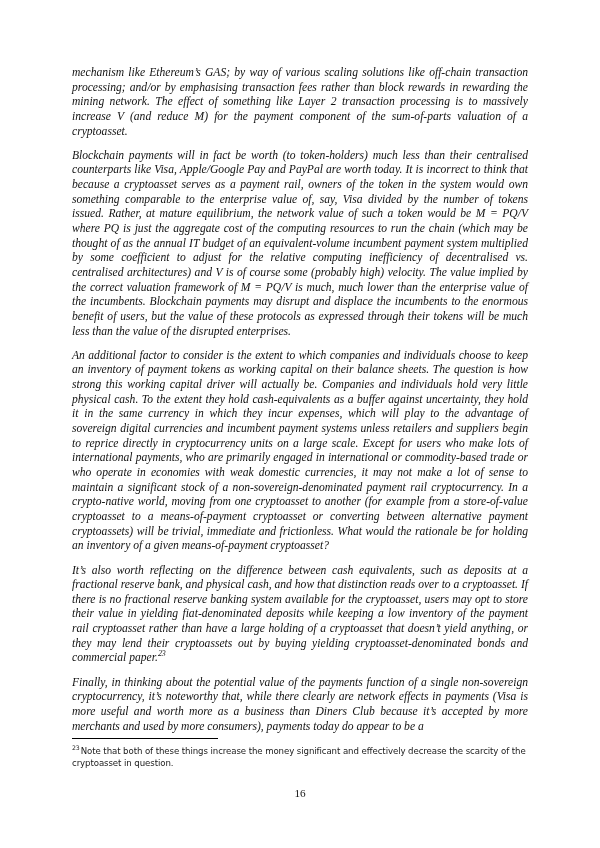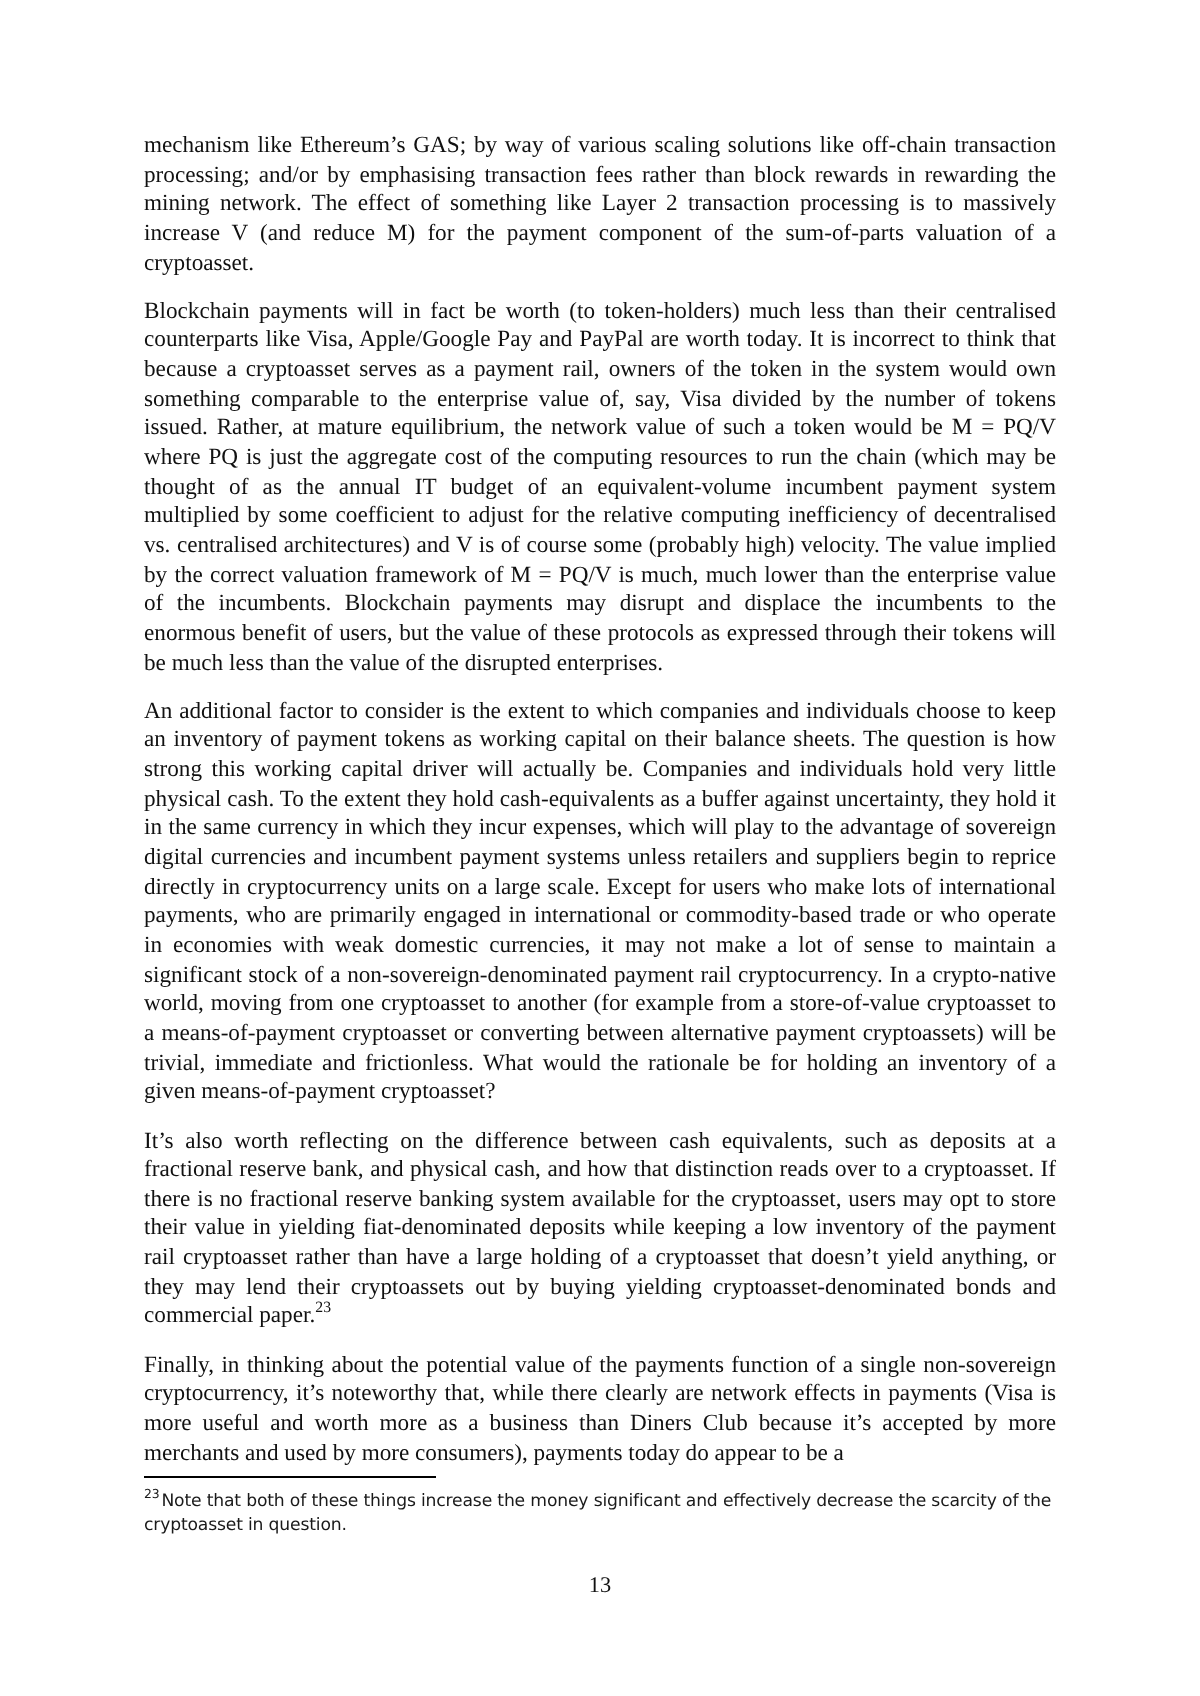--- a/index.html
+++ b/index.html
@@ -34,20 +34,21 @@
 
   p.para {
     margin: 0 0 9.5px 0;
     font-size: 11.6px;
     line-height: 14.65px;
     text-align: justify;
     text-justify: inter-word;
     font-family: "Liberation Serif", "DejaVu Serif", serif;
     color: #111111;
     hyphens: none;
+    font-style: italic;
     -webkit-hyphens: none;
   }
   p.para:last-child {
     margin-bottom: 0;
   }
 
   sup.fnref {
     font-size: 0.68em;
     vertical-align: super;
     line-height: 0;
@@ -112,15 +113,15 @@
 
     <p class="para">Finally, in thinking about the potential value of the payments function of a single non-sovereign cryptocurrency, it’s noteworthy that, while there clearly are network effects in payments (Visa is more useful and worth more as a business than Diners Club because it’s accepted by more merchants and used by more consumers), payments today do appear to be a</p>
 
   </div>
 
   <div class="footnote-area">
     <div class="footnote-rule"></div>
     <p class="footnote"><sup class="fnmark">23</sup><span>Note that both of these things increase the money significant and effectively decrease the scarcity of the cryptoasset in question.</span></p>
   </div>
 
-  <div class="page-number">13</div>
+  <div class="page-number">16</div>
 
 </div>
 
 </body></html>

